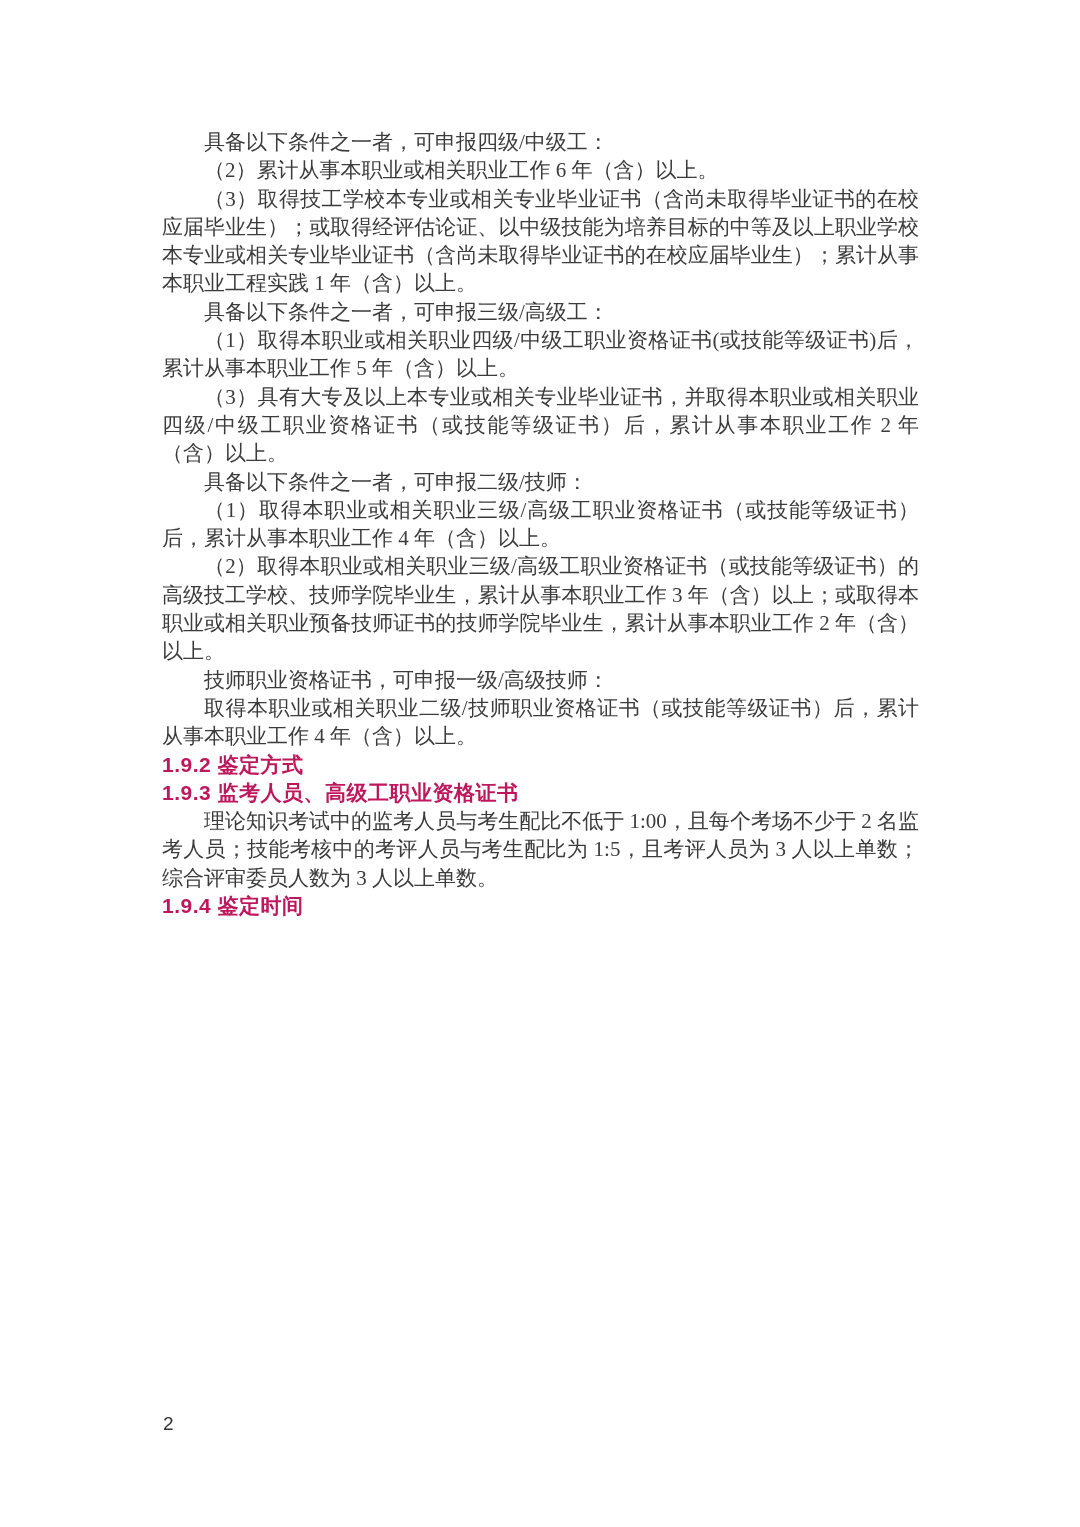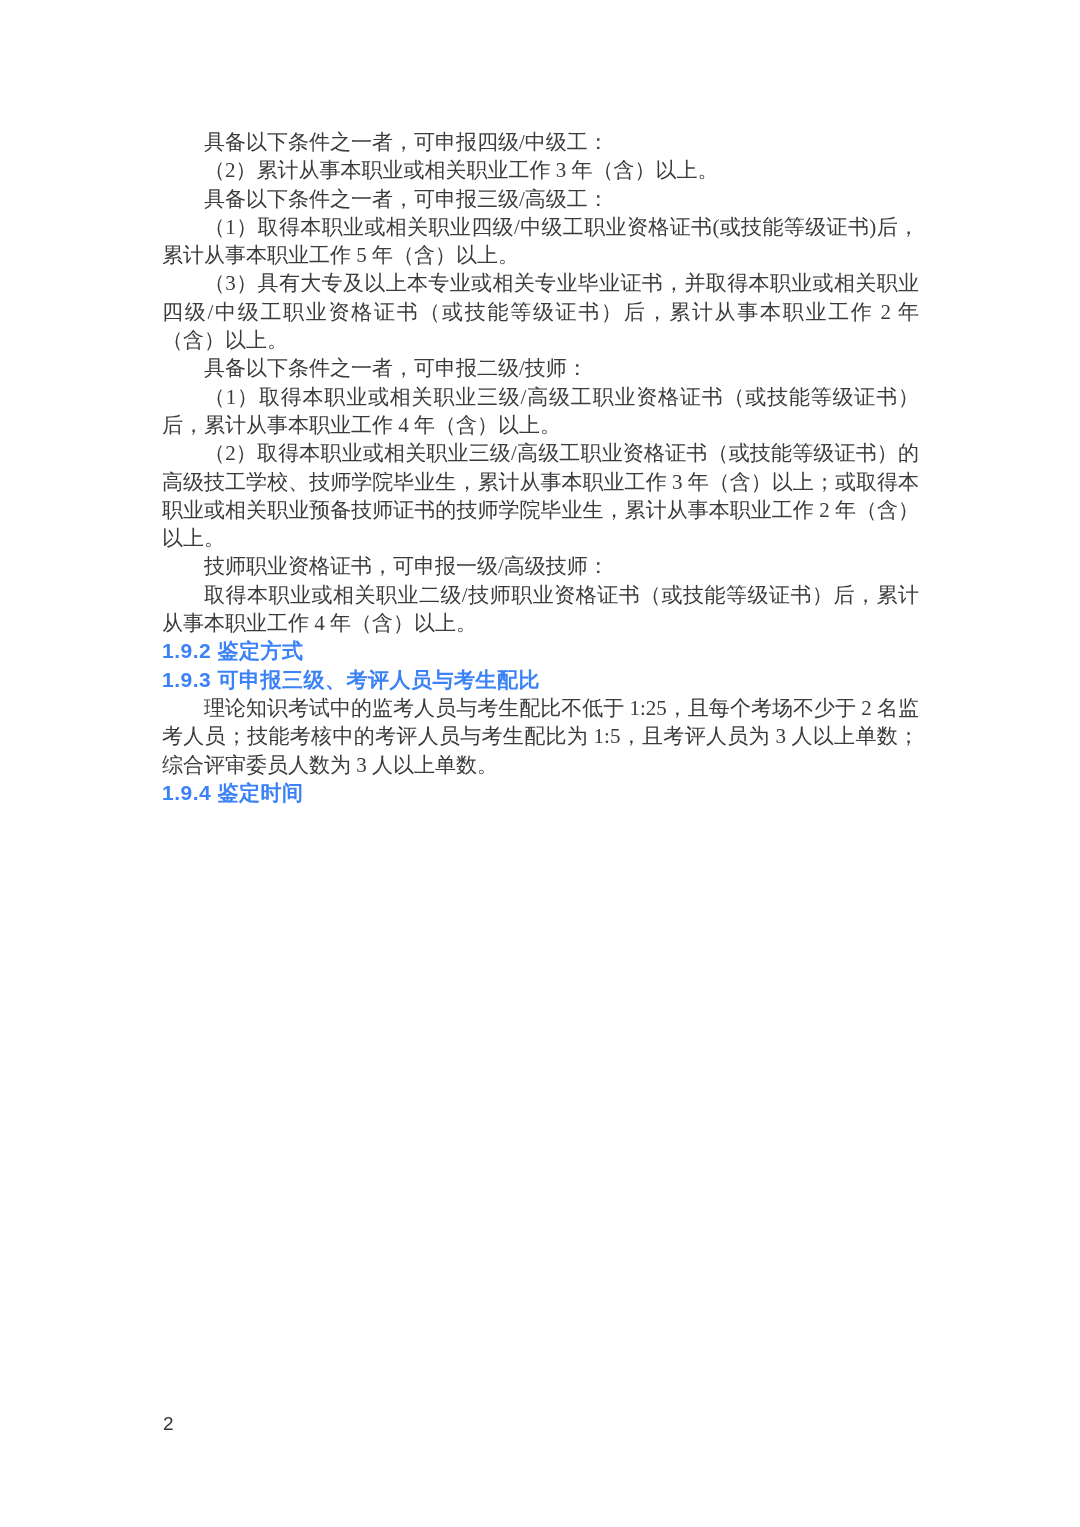--- a/index.html
+++ b/index.html
@@ -31,47 +31,48 @@
     color: #3b3b3b;
     text-align: justify;
     text-justify: inter-character;
     text-indent: 2em;
   }
   .heading {
     font-family: "Liberation Sans", "DejaVu Sans", sans-serif;
     font-size: 21px;
     line-height: 28.3px;
     font-weight: bold;
-    color: #3b82f6;
+    color: #be185d;
     text-indent: 0;
     letter-spacing: 0.5px;
   }
   .page-number {
     position: absolute;
     left: 163px;
     top: 1413px;
     font-family: "Liberation Sans", "DejaVu Sans", sans-serif;
     font-size: 19px;
     color: #333333;
   }
 </style>
 </head>
 <body>
 
 <div class="page">
   <div class="content">
       <p class="body-para">具备以下条件之一者，可申报四级/中级工：</p>
-      <p class="body-para">（2）累计从事本职业或相关职业工作 3 年（含）以上。</p>
+      <p class="body-para">（2）累计从事本职业或相关职业工作 6 年（含）以上。</p>
+      <p class="body-para">（3）取得技工学校本专业或相关专业毕业证书（含尚未取得毕业证书的在校应届毕业生）；或取得经评估论证、以中级技能为培养目标的中等及以上职业学校本专业或相关专业毕业证书（含尚未取得毕业证书的在校应届毕业生）；累计从事本职业工程实践 1 年（含）以上。</p>
       <p class="body-para">具备以下条件之一者，可申报三级/高级工：</p>
       <p class="body-para">（1）取得本职业或相关职业四级/中级工职业资格证书(或技能等级证书)后，累计从事本职业工作 5 年（含）以上。</p>
       <p class="body-para">（3）具有大专及以上本专业或相关专业毕业证书，并取得本职业或相关职业四级/中级工职业资格证书（或技能等级证书）后，累计从事本职业工作 2 年（含）以上。</p>
       <p class="body-para">具备以下条件之一者，可申报二级/技师：</p>
       <p class="body-para">（1）取得本职业或相关职业三级/高级工职业资格证书（或技能等级证书）后，累计从事本职业工作 4 年（含）以上。</p>
       <p class="body-para">（2）取得本职业或相关职业三级/高级工职业资格证书（或技能等级证书）的高级技工学校、技师学院毕业生，累计从事本职业工作 3 年（含）以上；或取得本职业或相关职业预备技师证书的技师学院毕业生，累计从事本职业工作 2 年（含）以上。</p>
       <p class="body-para">技师职业资格证书，可申报一级/高级技师：</p>
       <p class="body-para">取得本职业或相关职业二级/技师职业资格证书（或技能等级证书）后，累计从事本职业工作 4 年（含）以上。</p>
       <p class="heading">1.9.2 鉴定方式</p>
-      <p class="heading">1.9.3 可申报三级、考评人员与考生配比</p>
-      <p class="body-para">理论知识考试中的监考人员与考生配比不低于 1:25，且每个考场不少于 2 名监考人员；技能考核中的考评人员与考生配比为 1:5，且考评人员为 3 人以上单数；综合评审委员人数为 3 人以上单数。</p>
+      <p class="heading">1.9.3 监考人员、高级工职业资格证书</p>
+      <p class="body-para">理论知识考试中的监考人员与考生配比不低于 1:00，且每个考场不少于 2 名监考人员；技能考核中的考评人员与考生配比为 1:5，且考评人员为 3 人以上单数；综合评审委员人数为 3 人以上单数。</p>
       <p class="heading">1.9.4 鉴定时间</p>
     </div>
   <div class="page-number">2</div>
 </div>
 
 </body></html>

